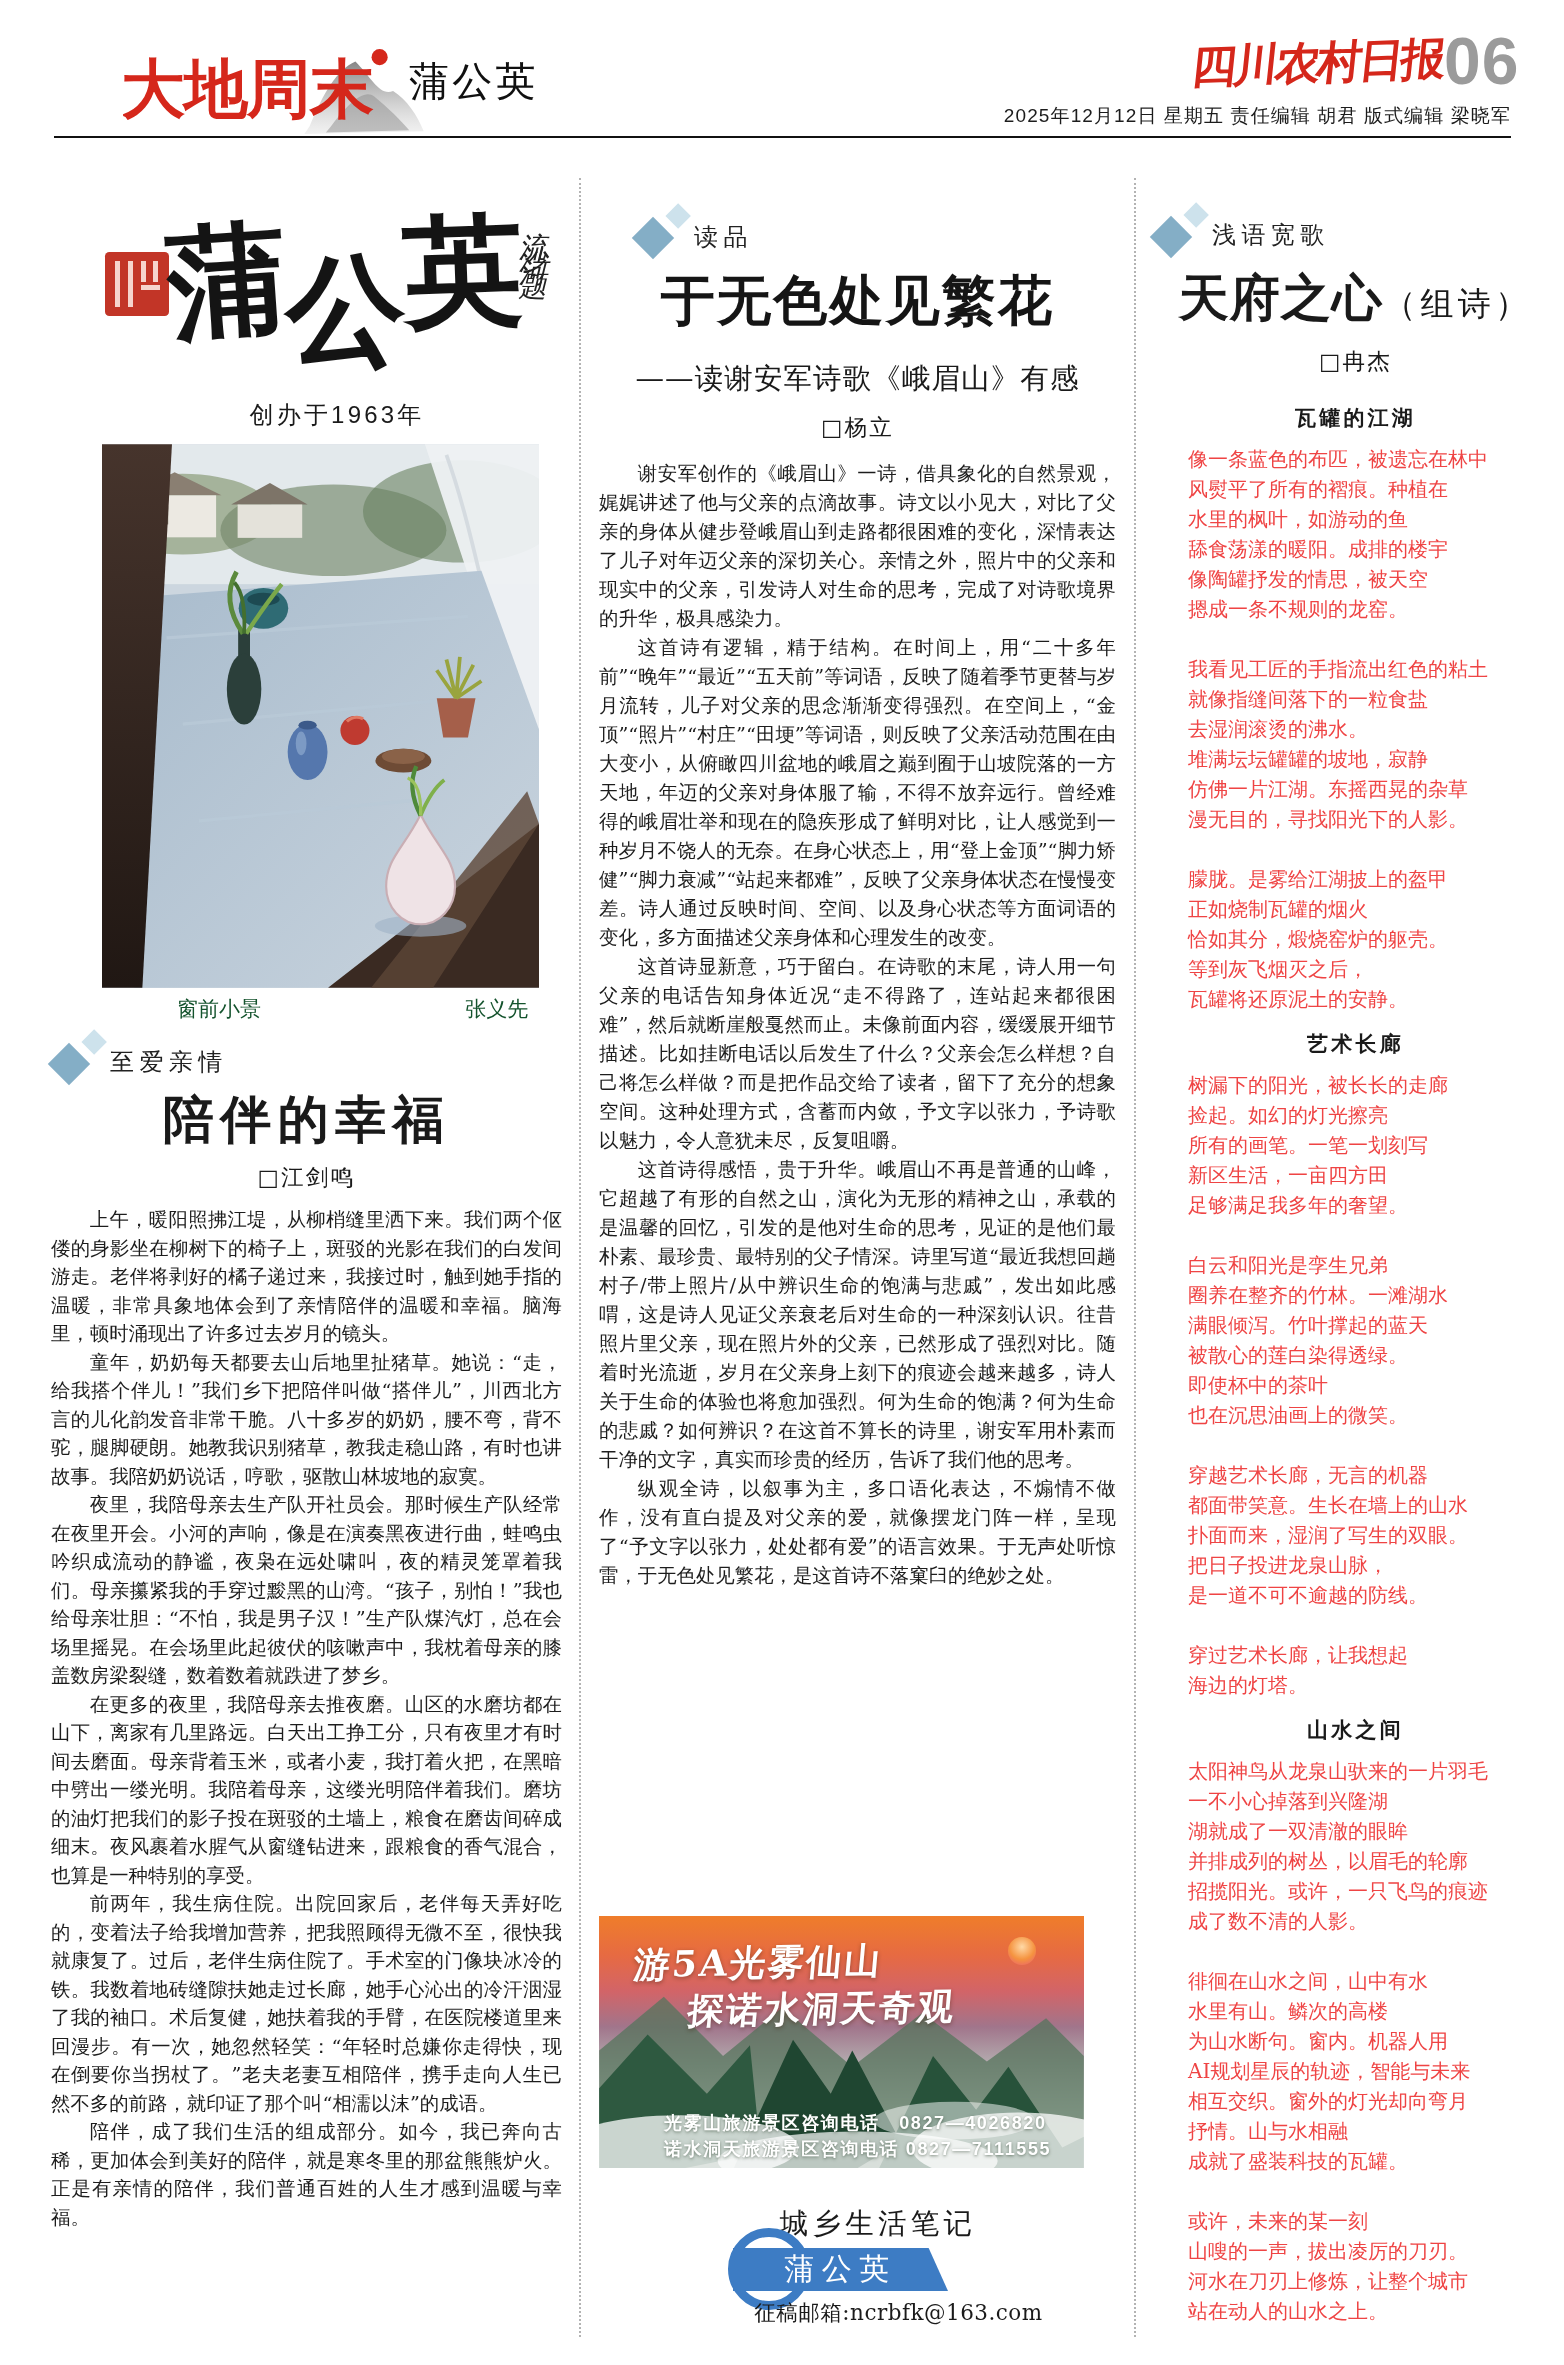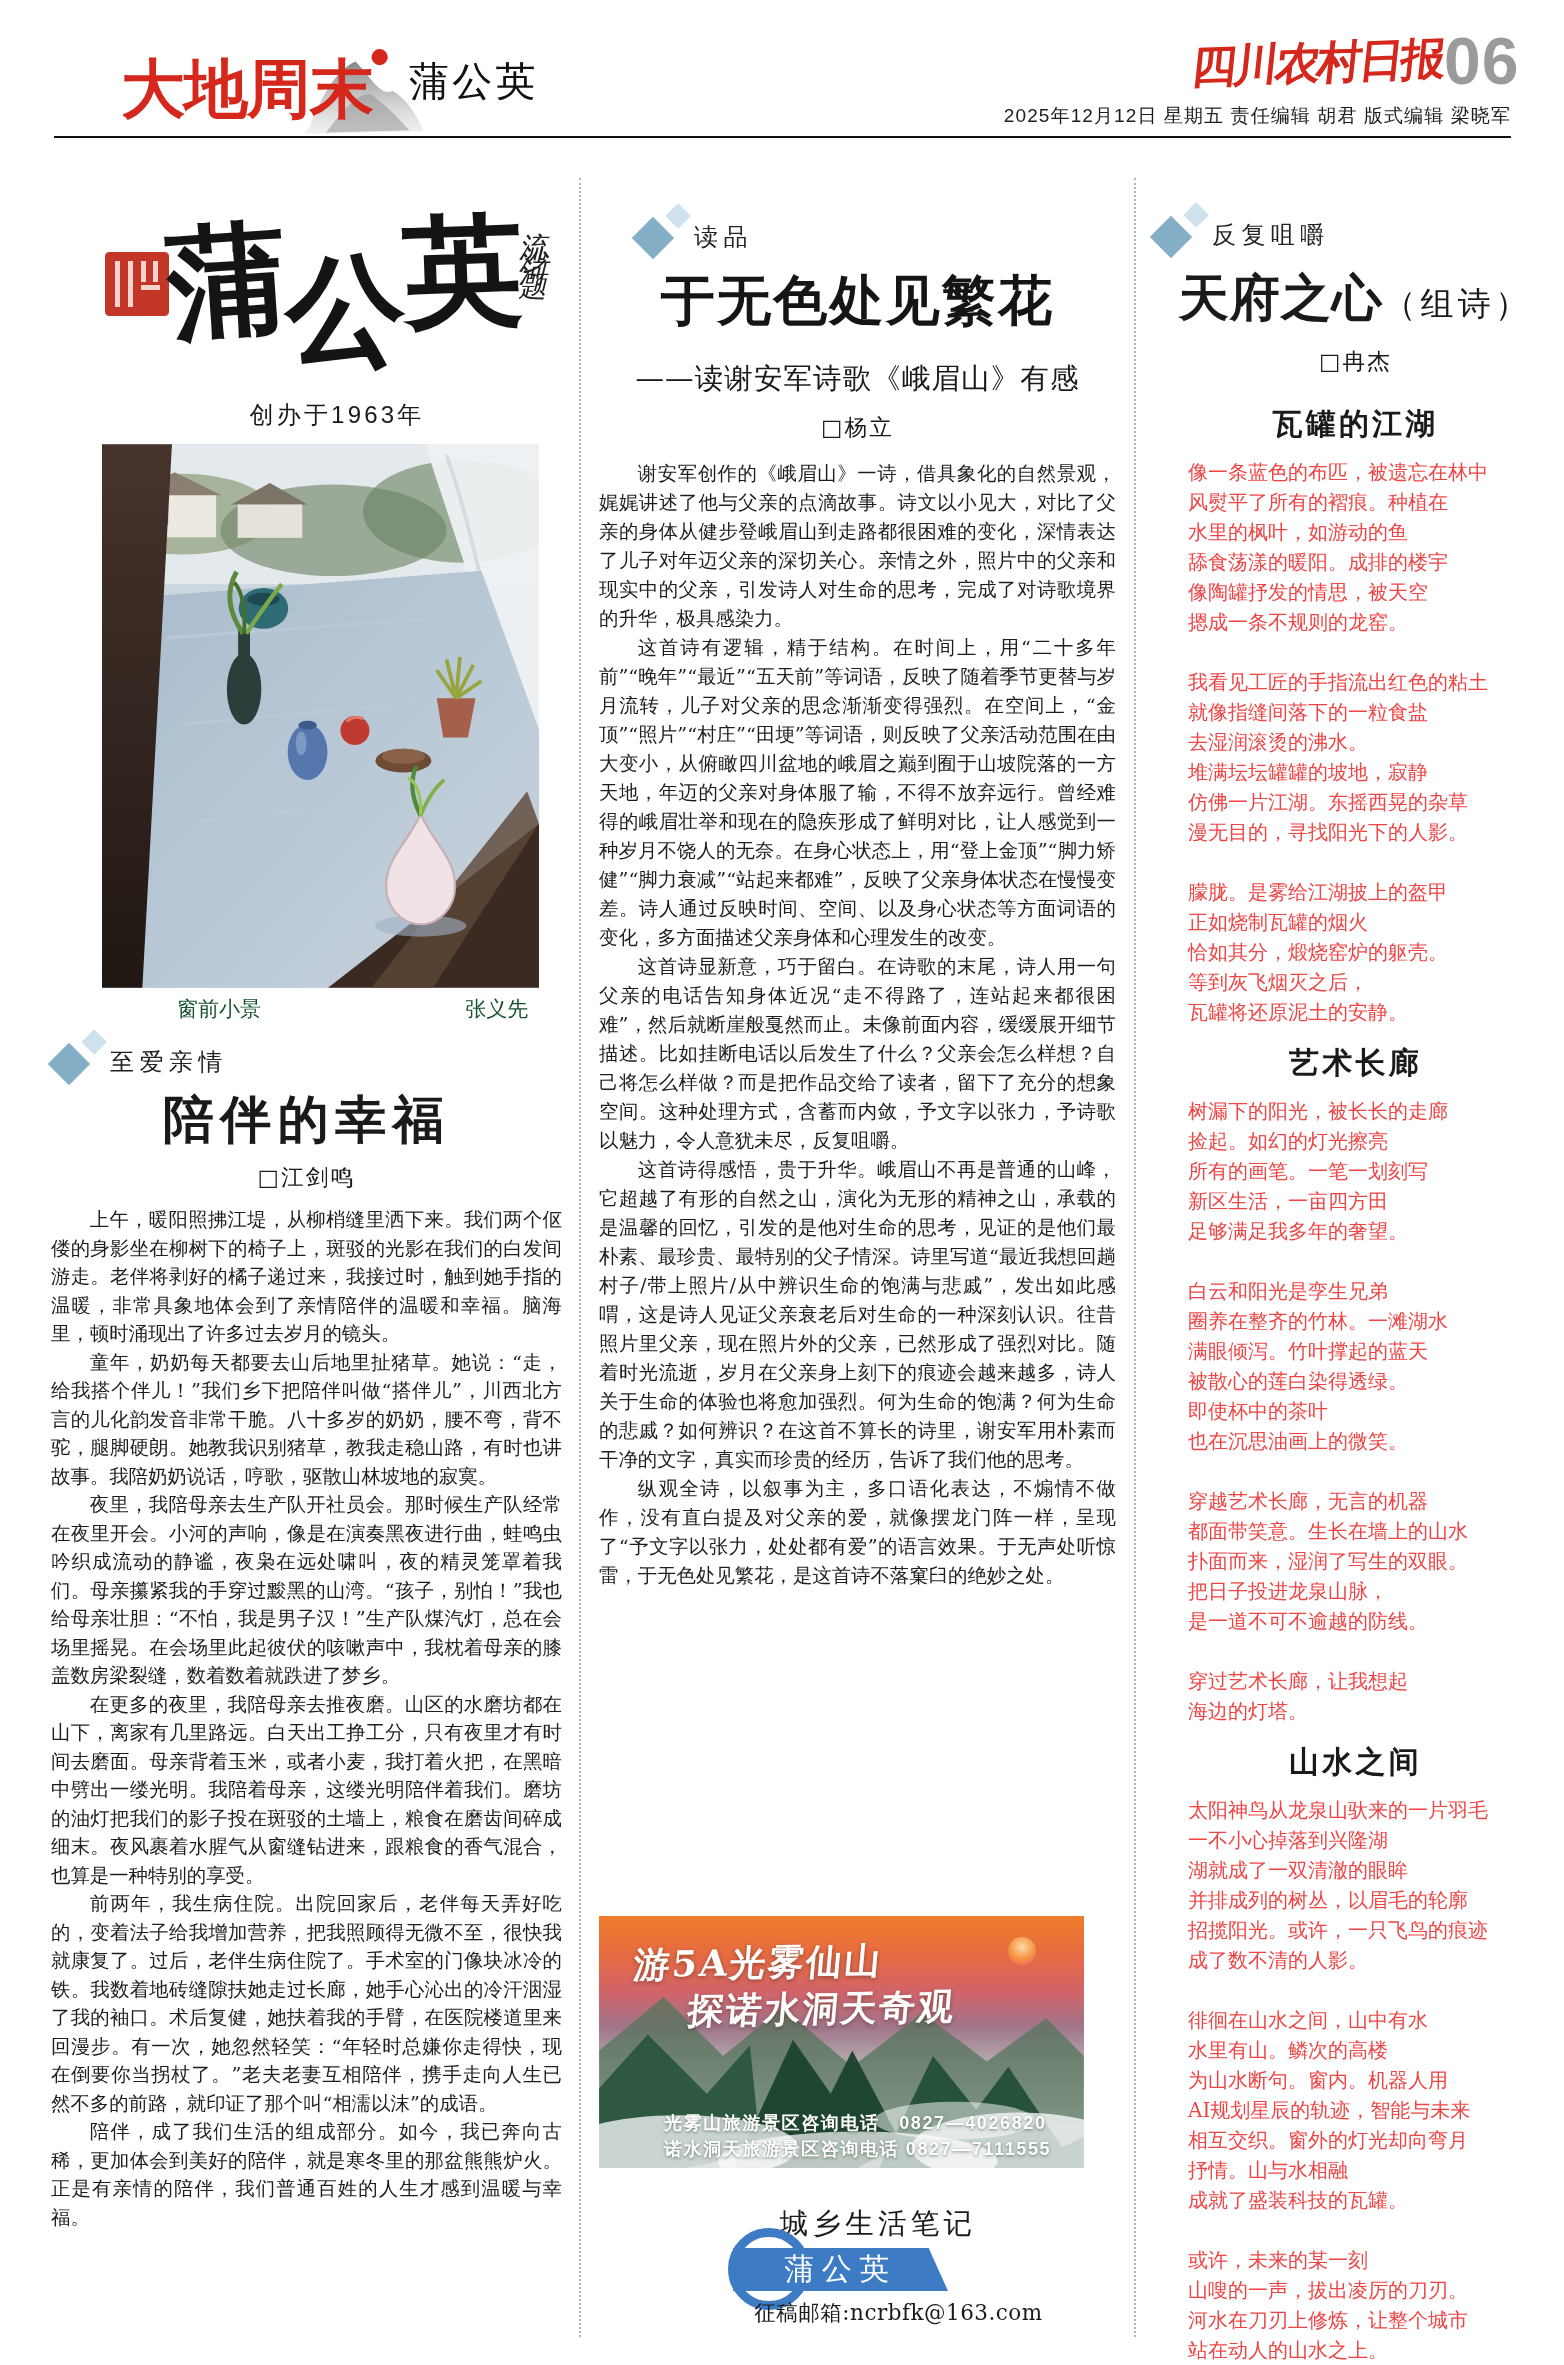--- a/index.html
+++ b/index.html
@@ -38,21 +38,21 @@
   .caption{font-size:21px;color:#14532d;}
   .art-title-hei{font-family:"Liberation Sans",sans-serif;font-weight:bold;font-size:51px;letter-spacing:6.5px;text-align:center;}
   .art-title-song{font-weight:900;font-size:54px;letter-spacing:2.2px;text-align:center;color:#151515;}
   .art-sub{font-size:28.5px;text-align:center;letter-spacing:1.1px;}
   .art-author{font-size:22.6px;text-align:center;letter-spacing:2.2px;}
   .bodytext{font-size:19.4px;line-height:28.5px;text-align:justify;color:#1d1d1d;overflow:hidden;}
   .bodytext p{margin:0;text-indent:2em;}
   .midbody{font-size:19.4px;line-height:29px;}
 
   
-  .poem-title{font-family:"Liberation Sans",sans-serif;font-weight:bold;font-size:30px;text-align:center;letter-spacing:3.2px;margin:16px 0 12px 0;}
+  .poem-title{font-family:"Liberation Sans",sans-serif;font-weight:bold;font-size:21px;text-align:center;letter-spacing:3.2px;margin:16px 0 12px 0;}
   .poem-title.first{margin-top:5.4px;}
   .poem-lines{white-space:pre-line;font-size:20px;line-height:30px;padding-left:36px;color:#ef4444;}
   .poems-title-main{font-size:50px;font-weight:900;letter-spacing:1.1px;}
   .poems-title-paren{font-size:33px;font-weight:400;letter-spacing:4.3px;}
 
   
   .ad{width:485px;height:252px;overflow:hidden;background:linear-gradient(180deg,#ef7d2a 0%,#e66a43 16%,#d26468 30%,#a1758b 44%,#b3aaae 58%,#e8e6e6 78%,#f5f4f3 100%);}
   .ad-headline{color:#fff;font-weight:bold;font-size:36px;letter-spacing:2.2px;transform:skewX(-6deg) rotate(-1deg);text-shadow:0 1.6px 4.3px rgba(60,30,10,.45);}
   .ad-contact{color:#fff;font-size:18px;font-weight:bold;letter-spacing:1.6px;text-shadow:0 1.1px 3.2px rgba(40,60,40,.6);font-family:"Liberation Sans",sans-serif;}
   .ad-sun{width:28px;height:28px;border-radius:50%;background:radial-gradient(circle at 50% 35%,#ffd9a6 0%,#f5933f 55%,#e85a74 100%);}
@@ -219,21 +219,21 @@
   <span class="abs ring" style="left:728px;top:2228px;"></span>
   <div class="abs banner" style="left:733px;top:2248px;">
     <span>蒲公英</span>
   </div>
   <div class="abs badge-email" style="left:748px;top:2298px;width:301px;text-align:center;">征稿邮箱:ncrbfk@163.com</div>
 
   <div class="abs dia-box" style="left:1156px;top:206px;">
     <span class="dia-big"></span>
       <span class="dia-small"></span>
   </div>
-  <span class="abs section-label" style="left:1212px;top:219px;">反复咀嚼</span>
+  <span class="abs section-label" style="left:1212px;top:219px;">浅语宽歌</span>
 
   <div class="abs" style="left:1152px;top:265px;width:407px;text-align:center;">
     <span class="poems-title-main serif">天府之心</span><span class="poems-title-paren serif">（组诗）</span>
   </div>
   <div class="abs art-author" style="left:1152px;top:346px;width:407px;">□冉杰</div>
 
   <div class="abs" style="left:1152px;top:399px;width:407px;">
     <div class="poem-title first">瓦罐的江湖</div>
     <div class="poem-lines">像一条蓝色的布匹，被遗忘在林中
 风熨平了所有的褶痕。种植在

